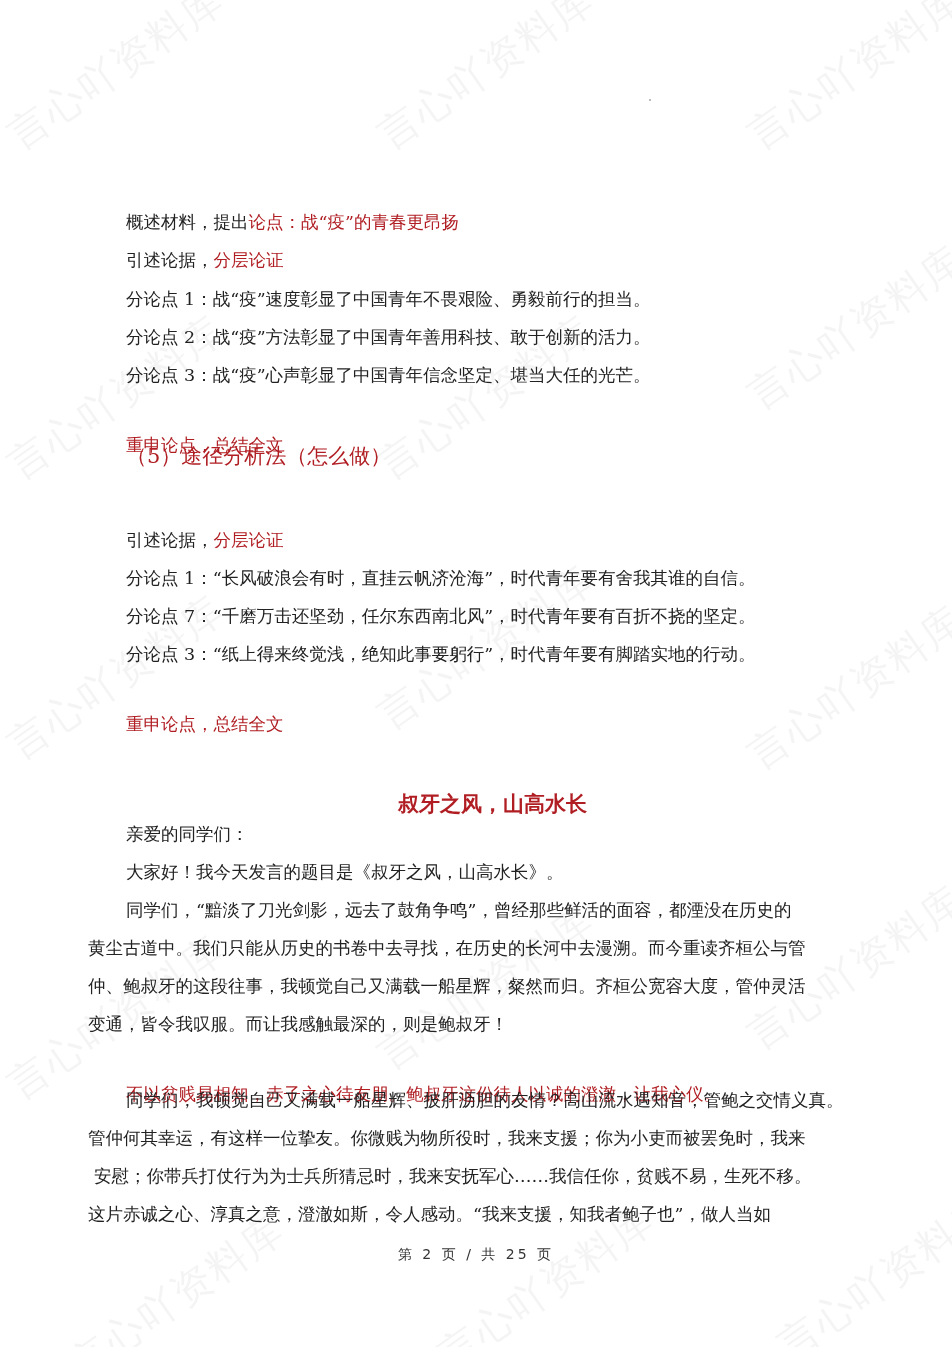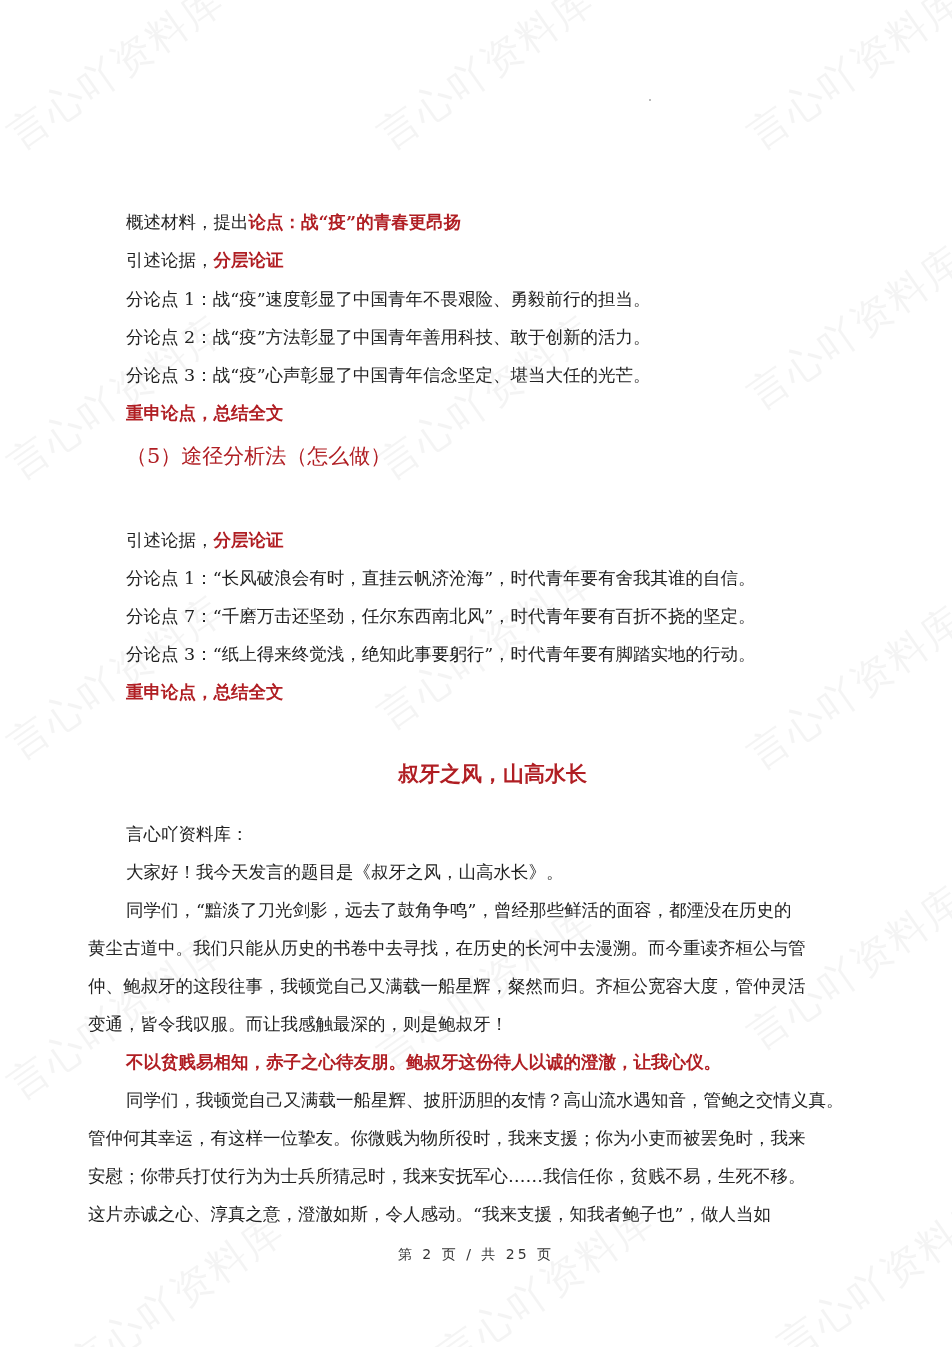--- a/index.html
+++ b/index.html
@@ -4,21 +4,21 @@
 <style>
   html, body { margin: 0; padding: 0; background: #ffffff; }
   body { width: 952px; height: 1347px; position: relative; overflow: hidden;
          font-family: "DejaVu Serif", "Liberation Serif", serif; color: #222222; }
   .page { position: absolute; left: 0; top: 0; width: 952px; height: 1347px; }
   .wm-layer { position: absolute; inset: 0; pointer-events: none; z-index: 0; }
   .wm { position: absolute; font-family: "DejaVu Sans", sans-serif; font-size: 40px;
         color: rgba(0,0,0,0.045); transform: rotate(-35deg); white-space: nowrap; letter-spacing: 2px; }
   .line { position: absolute; white-space: nowrap; font-size: 17.5px; line-height: 24px; z-index: 1; }
   .red { color: #b01e23; }
-  .bold { font-weight: bold; }
+  .bold { font-weight: normal; margin-top: 32px; }
   .h2 { font-size: 21px; color: #b01e23; }
   .h-think { font-size: 21px; color: #b01e23; font-weight: bold; }
   .title { font-size: 21px; color: #b01e23; font-weight: bold; }
   .footer { position: absolute; top: 1246px; left: 0; width: 952px; text-align: center;
             font-family: "DejaVu Sans", sans-serif; font-size: 14px; color: #333; letter-spacing: 3px; z-index: 1; }
   .dot { position: absolute; left: 649px; top: 99px; width: 2px; height: 2px; background: #bbb; }
 </style>
 </head>
 <body>
 
@@ -59,31 +59,31 @@
   <div class="line h2" style="left:126px;top:444px">（5）途径分析法（怎么做）</div>
   <div class="line" style="left:126px;top:528px">
     <span>引述论据，</span><span class="red bold">分层论证</span>
   </div>
   <div class="line" style="left:126px;top:566px">分论点 1：“长风破浪会有时，直挂云帆济沧海”，时代青年要有舍我其谁的自信。</div>
   <div class="line" style="left:126px;top:604px">分论点 7：“千磨万击还坚劲，任尔东西南北风”，时代青年要有百折不挠的坚定。</div>
   <div class="line" style="left:126px;top:642px">分论点 3：“纸上得来终觉浅，绝知此事要躬行”，时代青年要有脚踏实地的行动。</div>
   <div class="line red bold" style="left:126px;top:680px">重申论点，总结全文</div>
 
 
-  <div class="line title" style="left:398px;top:762px">叔牙之风，山高水长</div>
+  <div class="line title" style="left:398px;top:792px">叔牙之风，山高水长</div>
 
-  <div class="line" style="left:126px;top:822px">言心吖资料库：</div>
+  <div class="line" style="left:126px;top:822px">亲爱的同学们：</div>
   <div class="line" style="left:126px;top:860px">大家好！我今天发言的题目是《叔牙之风，山高水长》。</div>
 
   <div class="line" style="left:126px;top:898px">同学们，“黯淡了刀光剑影，远去了鼓角争鸣”，曾经那些鲜活的面容，都湮没在历史的</div>
   <div class="line" style="left:88px;top:936px">黄尘古道中。我们只能从历史的书卷中去寻找，在历史的长河中去漫溯。而今重读齐桓公与管</div>
   <div class="line" style="left:88px;top:974px">仲、鲍叔牙的这段往事，我顿觉自己又满载一船星辉，粲然而归。齐桓公宽容大度，管仲灵活</div>
   <div class="line" style="left:88px;top:1012px">变通，皆令我叹服。而让我感触最深的，则是鲍叔牙！</div>
 
   <div class="line red bold" style="left:126px;top:1050px">不以贫贱易相知，赤子之心待友朋。鲍叔牙这份待人以诚的澄澈，让我心仪。</div>
 
   <div class="line" style="left:126px;top:1088px">同学们，我顿觉自己又满载一船星辉、披肝沥胆的友情？高山流水遇知音，管鲍之交情义真。</div>
   <div class="line" style="left:88px;top:1126px">管仲何其幸运，有这样一位挚友。你微贱为物所役时，我来支援；你为小吏而被罢免时，我来</div>
-  <div class="line" style="left:88px;top:1164px">安慰；你带兵打仗行为为士兵所猜忌时，我来安抚军心……我信任你，贫贱不易，生死不移。</div>
+  <div class="line" style="left:94px;top:1164px">安慰；你带兵打仗行为为士兵所猜忌时，我来安抚军心……我信任你，贫贱不易，生死不移。</div>
   <div class="line" style="left:88px;top:1202px">这片赤诚之心、淳真之意，澄澈如斯，令人感动。“我来支援，知我者鲍子也”，做人当如</div>
 
   <div class="footer">第 2 页 / 共 25 页</div>
 </div>
 
 </body></html>

